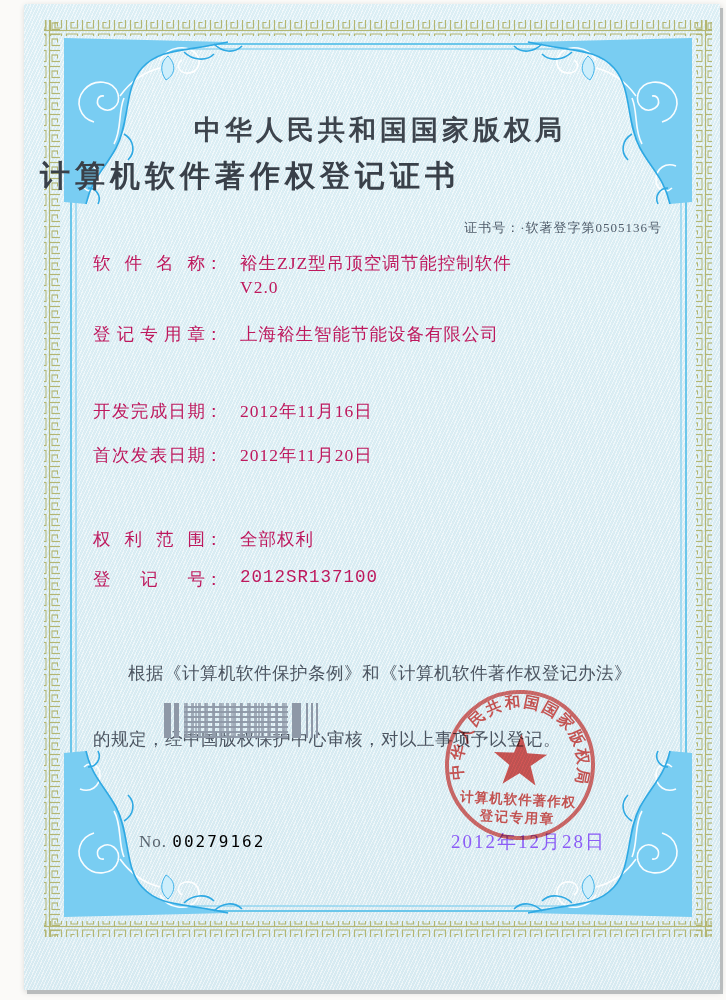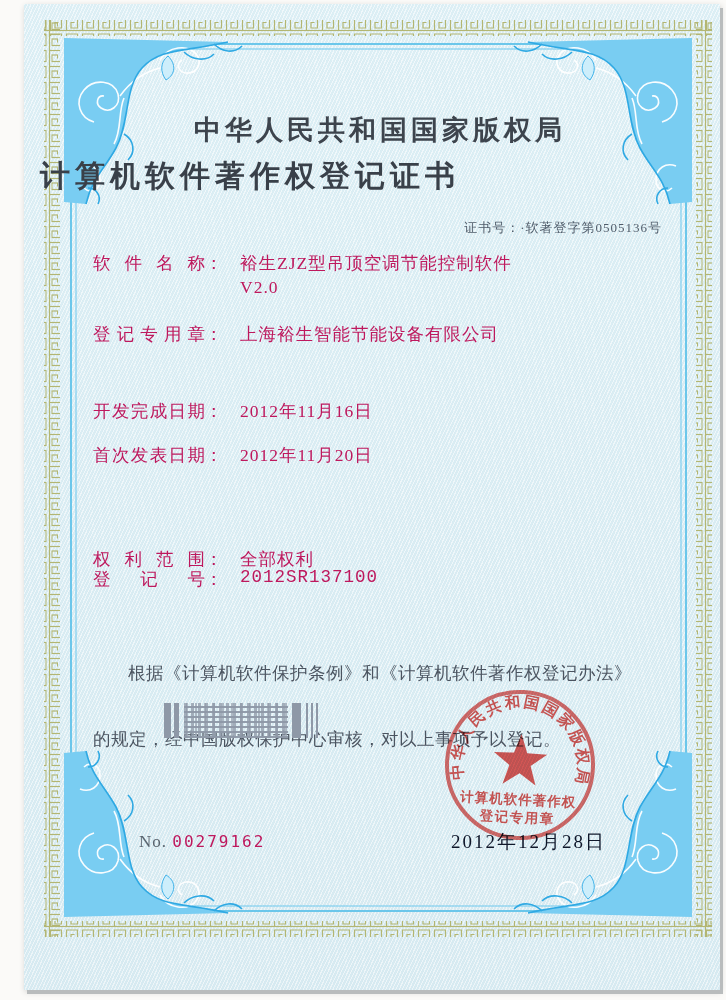--- a/index.html
+++ b/index.html
@@ -30,44 +30,44 @@
   .cert-no {
     position:absolute; right:64px; top:219px;
     font-size:13px; letter-spacing:1px; color:#505c6a;
   }
 
   .field { position:absolute; left:93px; font-size:17.5px; color:#be185d; white-space:nowrap; }
   .flabel { display:inline-block; width:112px; text-align:justify; text-align-last:justify; }
   .fvalue { position:absolute; left:147px; top:0; letter-spacing:1px; }
   .fvalue2 { position:absolute; left:147px; top:26px; letter-spacing:1px; }
   .r1{ top:251px; } .r2{ top:322px; } .r3{ top:399px; } .r4{ top:443px; }
-  .r5{ top:487px; } .r6{ top:527px;margin-top:20px; } .r7{ top:567px;font-family:Liberation Mono, monospace; }
+  .r5{ top:487px; } .r6{ top:527px; } .r7{ top:567px;font-family:Liberation Mono, monospace; }
 
   .statement {
     position:absolute; left:93px; top:640px; width:552px;
     font-size:17.5px; line-height:66px; text-indent:2em; letter-spacing:.5px; color:#4b5460;
   }
 
   
   .barcode { position:absolute; left:164px; top:703px; width:164px; height:35px; display:flex; }
   .bc { background:#8e98a7; height:100%; }
   .b1{width:7px;margin-right:3px;} .b2{width:5px;margin-right:5px;}
   .b3{width:9px;margin-left:4px;} .b4{width:2px;margin-left:5px;} .b5{width:2px;margin-left:3px;} .b6{width:2px;margin-left:3px;}
   .bmatrix {
     width:104px; height:100%;
     background:
       repeating-linear-gradient(0deg,  rgba(142,152,167,.95) 0 2px, transparent 2px 5px),
       repeating-linear-gradient(90deg, rgba(142,152,167,.75) 0 3px, transparent 3px 7px),
       repeating-linear-gradient(90deg, transparent 0 2px, rgba(160,170,183,.8) 2px 4px, transparent 4px 9px);
   }
 
   .serial { position:absolute; left:139px; top:832px; font-size:17px; color:#5a646e; letter-spacing:1px; }
-  .serial .num { color:#be185d; font-family:"DejaVu Sans Mono", monospace; font-size:16px; letter-spacing:2px; }
+  .serial .num { color:#000000; font-family:"DejaVu Sans Mono", monospace; font-size:16px; letter-spacing:2px; }
 
-  .issue-date { position:absolute; left:451px; top:829px; font-size:19px; letter-spacing:2px; color:#0f172a; }
+  .issue-date { position:absolute; left:451px; top:829px; font-size:19px; letter-spacing:2px; color:#8b5cf6; }
 
   .seal-svg { position:absolute; left:441px; top:686px; width:158px; height:158px; mix-blend-mode:multiply; opacity:.92; }
 </style>
 </head>
 <body>
 <div id="stage">
 
   <div class="paper"></div>
 
   <svg class="ornament-svg" viewBox="0 0 726 1000" aria-hidden="true">

